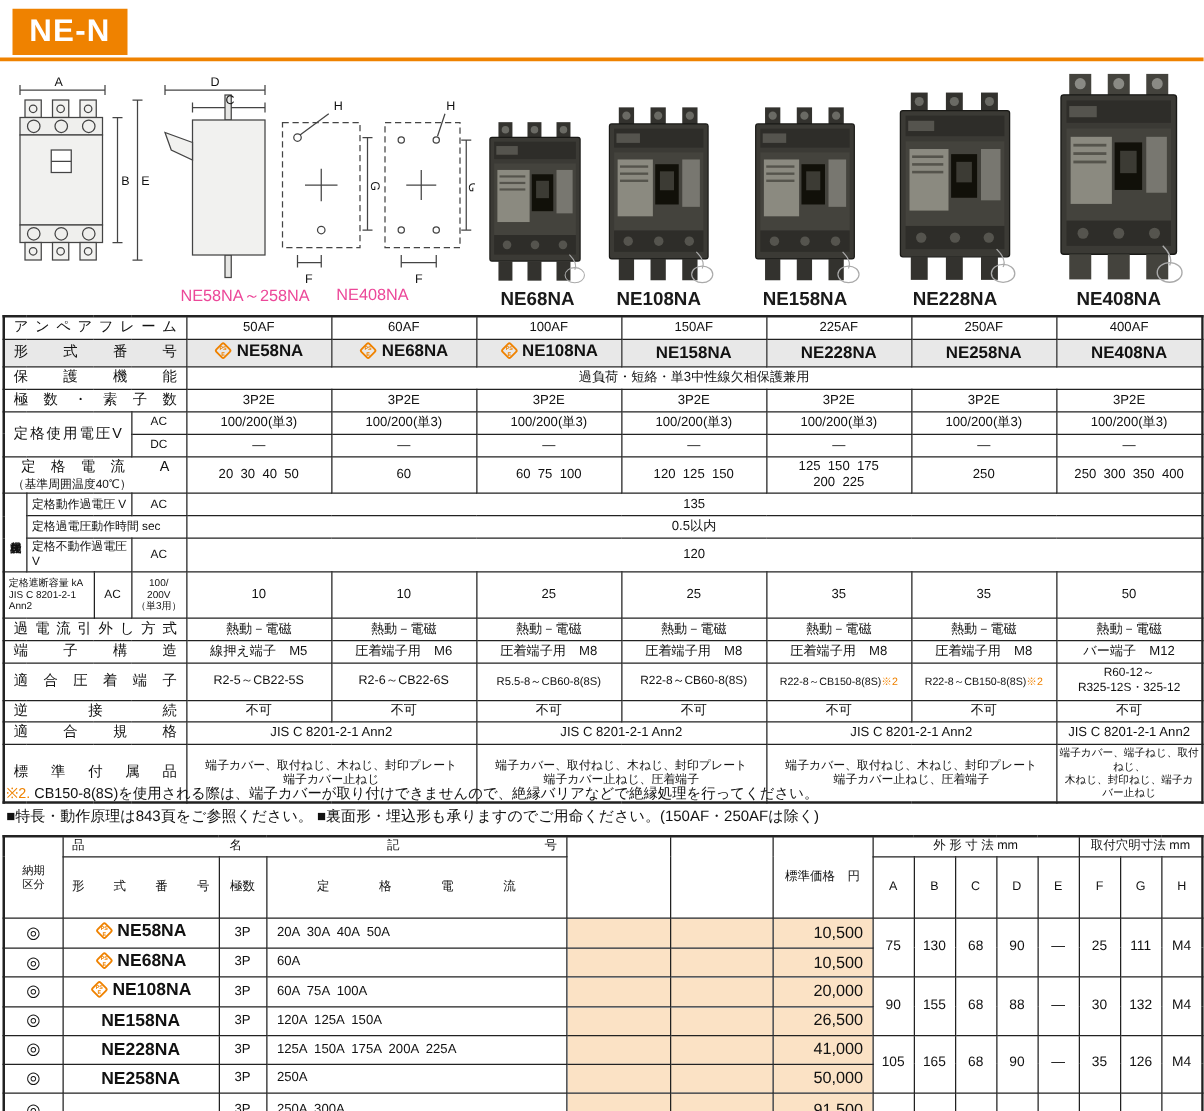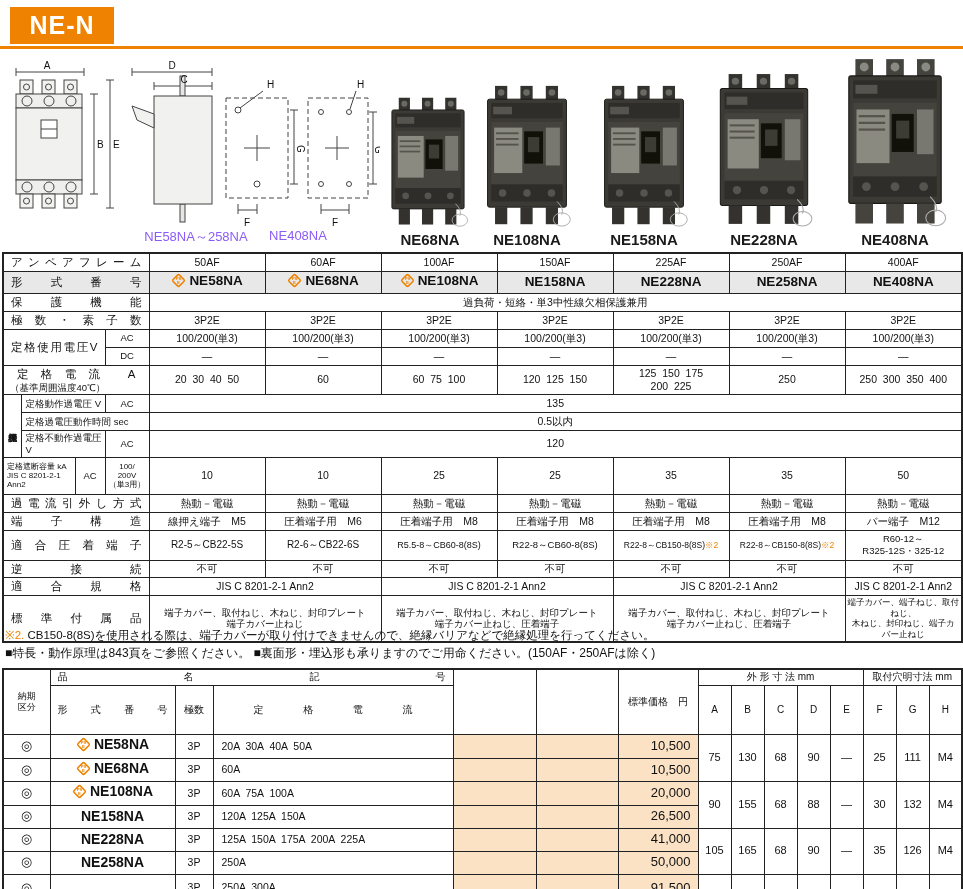--- a/index.html
+++ b/index.html
@@ -1,30 +1,30 @@
 <!DOCTYPE html>
 <html><head>
 <meta charset="utf-8">
 <style>
   * { margin:0; padding:0; box-sizing:border-box; }
   body { background:#fff; }
   .page { position:relative; width:963px; height:889px; background:#fff; overflow:hidden;
           font-family:"Liberation Sans", sans-serif; color:#111; }
 
   
-  .badge { position:absolute; left:10px; top:7px; width:104px; height:37px; background:#ef8200;
+  .badge { position:absolute; left:10px; top:7px; width:92px; height:37px; background:#ef8200;
            color:#fff; font-size:25px; font-weight:bold; display:flex; align-items:center;
            justify-content:center; letter-spacing:1px; }
   .title { position:absolute; left:115px; top:13px; font-size:21px; font-weight:bold; color:#ef8200;
            letter-spacing:1px; white-space:nowrap; }
   .hrule { position:absolute; left:0; top:46px; width:963px; height:3px; background:#ef8200; }
 
   
   .diagrams { position:absolute; left:4px; top:60px; }
-  .cap { position:absolute; top:228px; font-size:13px; text-align:center; color:#8b5cf6; }
+  .cap { position:absolute; top:228px; font-size:13px; text-align:center; color:#ec4899; }
   .cap1 { left:138px; width:116px; }
   .cap2 { left:256px; width:84px; }
 
   
   .photo { position:absolute; }
   .plabel { position:absolute; top:231px; width:124px; text-align:center; font-size:15px;
             font-weight:bold; color:#1a1a1a; }
 
   
   table { border-collapse:collapse; table-layout:fixed; }

